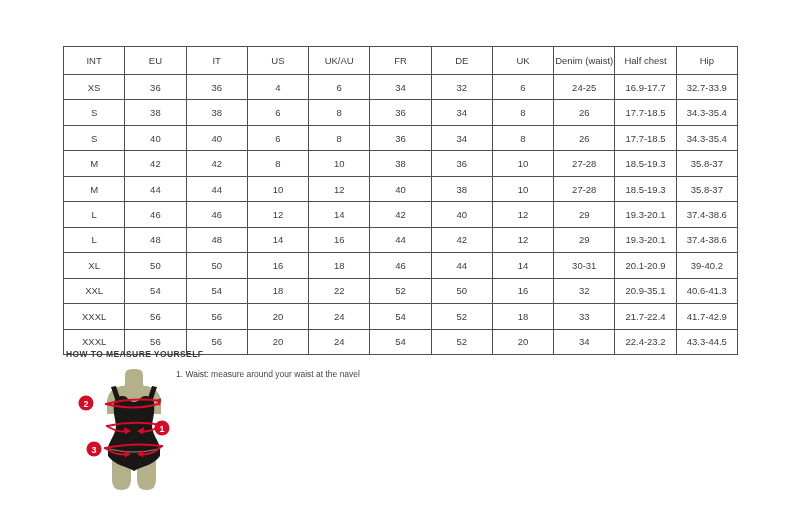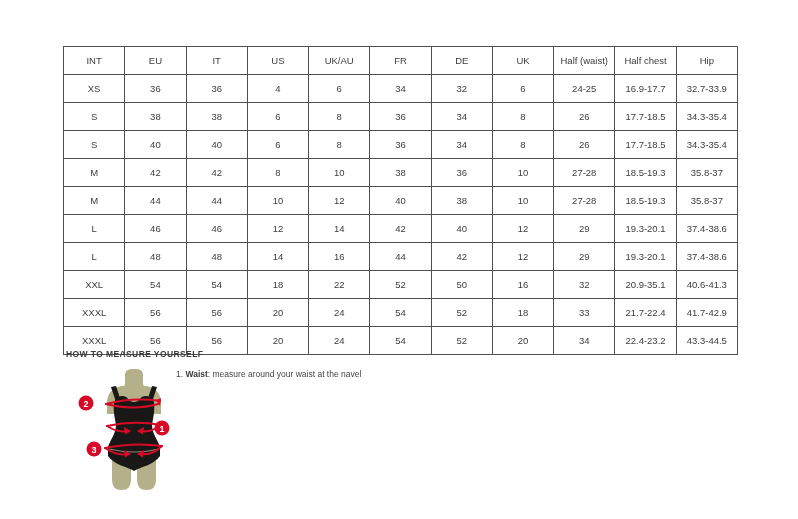--- a/index.html
+++ b/index.html
@@ -31,38 +31,38 @@
   }
   .figure-wrap { position:absolute; left:76px; top:368px; width:112px; height:128px; }
   .measure-steps {
     position:absolute; left:176px; top:369px; width:360px;
     list-style:none;
   }
   .measure-steps li {
     font-size:8.5px; color:#454545; line-height:11px; margin-bottom:7.5px;
     white-space:nowrap;
   }
-  .measure-steps li b { font-weight:700; color:#3b3b3b; }
+  .measure-steps li b { font-weight:400; color:#3b3b3b; }
 </style>
 </head>
 <body>
 
 <div class="table-wrap">
   <table class="size-table">
     <thead>
       <tr>
           <th>INT</th>
           <th>EU</th>
           <th>IT</th>
           <th>US</th>
           <th>UK/AU</th>
           <th>FR</th>
           <th>DE</th>
           <th>UK</th>
-          <th>Half (waist)</th>
+          <th>Denim (waist)</th>
           <th>Half chest</th>
           <th>Hip</th>
         </tr>
     </thead>
     <tbody>
         <tr>
           <td>XS</td>
           <td>36</td>
           <td>36</td>
           <td>4</td>
@@ -144,20 +144,33 @@
           <td>48</td>
           <td>48</td>
           <td>14</td>
           <td>16</td>
           <td>44</td>
           <td>42</td>
           <td>12</td>
           <td>29</td>
           <td>19.3-20.1</td>
           <td>37.4-38.6</td>
+        </tr>
+        <tr>
+          <td>XL</td>
+          <td>50</td>
+          <td>50</td>
+          <td>16</td>
+          <td>18</td>
+          <td>46</td>
+          <td>44</td>
+          <td>14</td>
+          <td>30-31</td>
+          <td>20.1-20.9</td>
+          <td>39-40.2</td>
         </tr>
         <tr>
           <td>XXL</td>
           <td>54</td>
           <td>54</td>
           <td>18</td>
           <td>22</td>
           <td>52</td>
           <td>50</td>
           <td>16</td>

